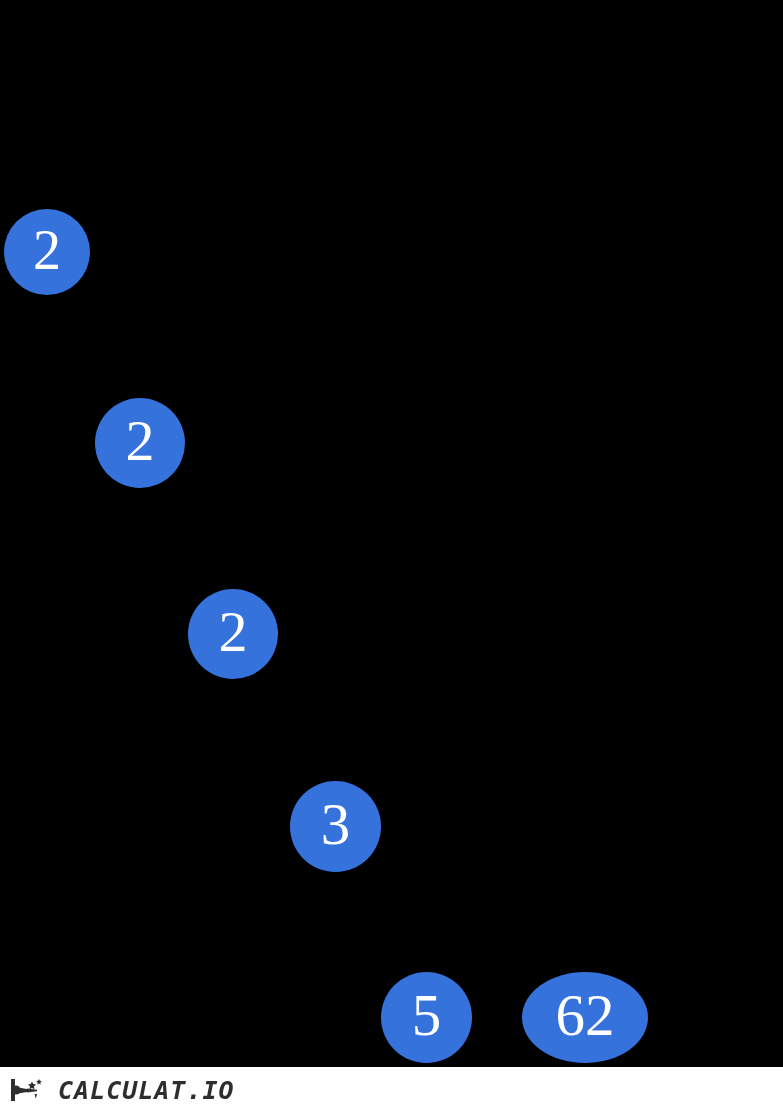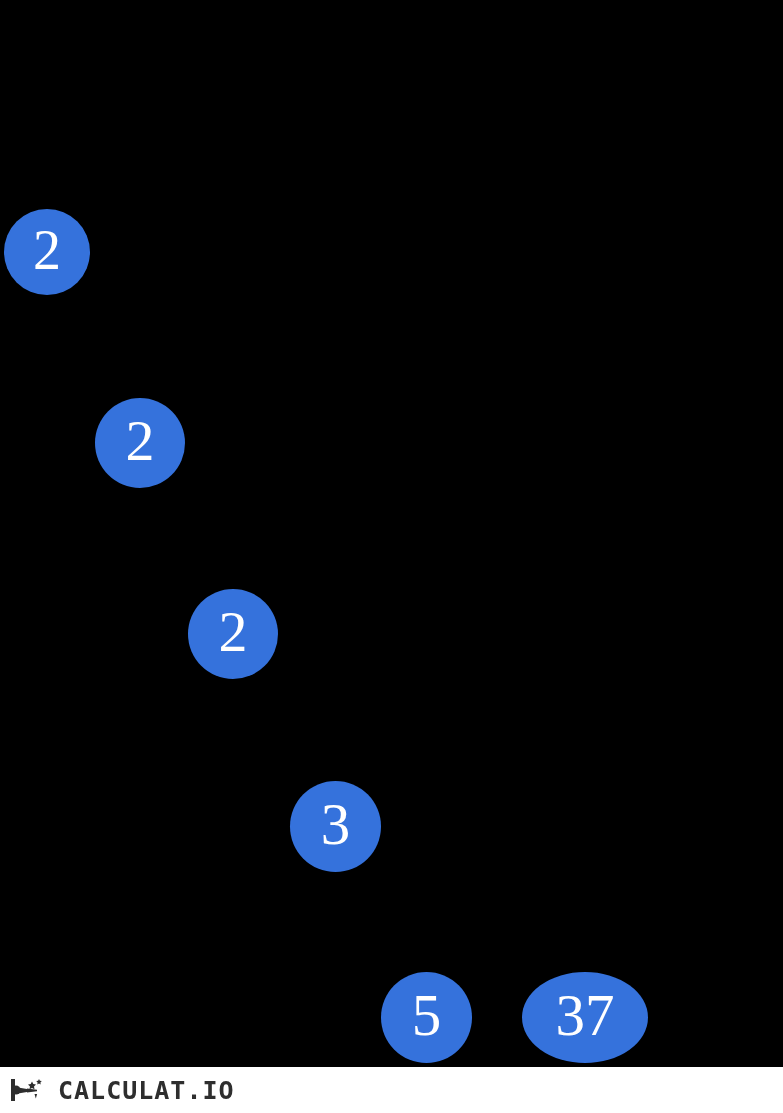--- a/index.html
+++ b/index.html
@@ -60,20 +60,21 @@
     height: 46px;
     background: #ffffff;
   }
   #logo {
     position: absolute;
     left: 6px;
     top: 9px;
     display: flex;
     align-items: center;
     gap: 6px;
+    font-style: italic;
   }
   #logo-icon {
     display: block;
     width: 46px;
     height: 28px;
   }
   #logo-text {
     font-family: "DejaVu Sans Mono", "Liberation Mono", monospace;
     font-size: 25px;
     font-weight: 700;
@@ -114,21 +115,21 @@
 
     <div class="node" id="node-3">
       <span class="node-label">3</span>
     </div>
 
     <div class="node" id="node-4">
       <span class="node-label">5</span>
     </div>
 
     <div class="node" id="node-5">
-      <span class="node-label">37</span>
+      <span class="node-label">62</span>
     </div>
 
   </div>
 
   <div id="footer-bar">
     <div id="logo">
       <svg id="logo-icon" viewBox="0 0 46 28">
         <g fill="#2e2e2e">
           <path d="M5 3 h4 v22 h-4 z"></path>
           <path d="M9 11 l12 2 l0 3 l-12 2 z"></path>

